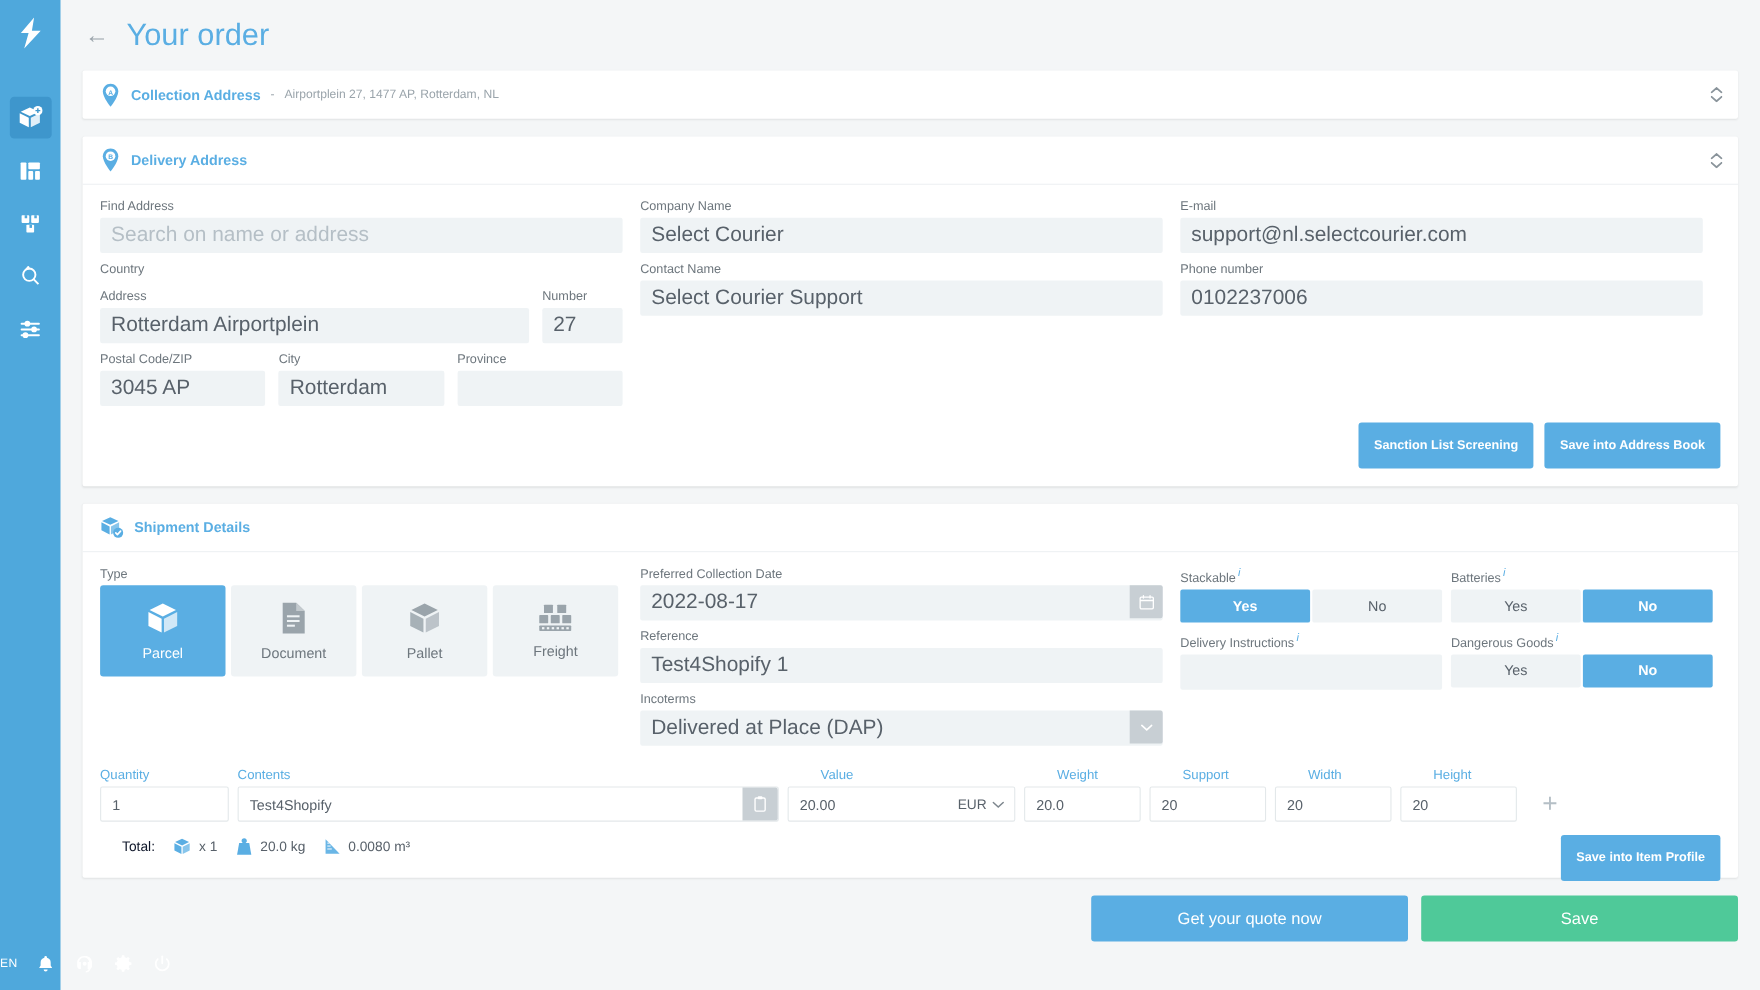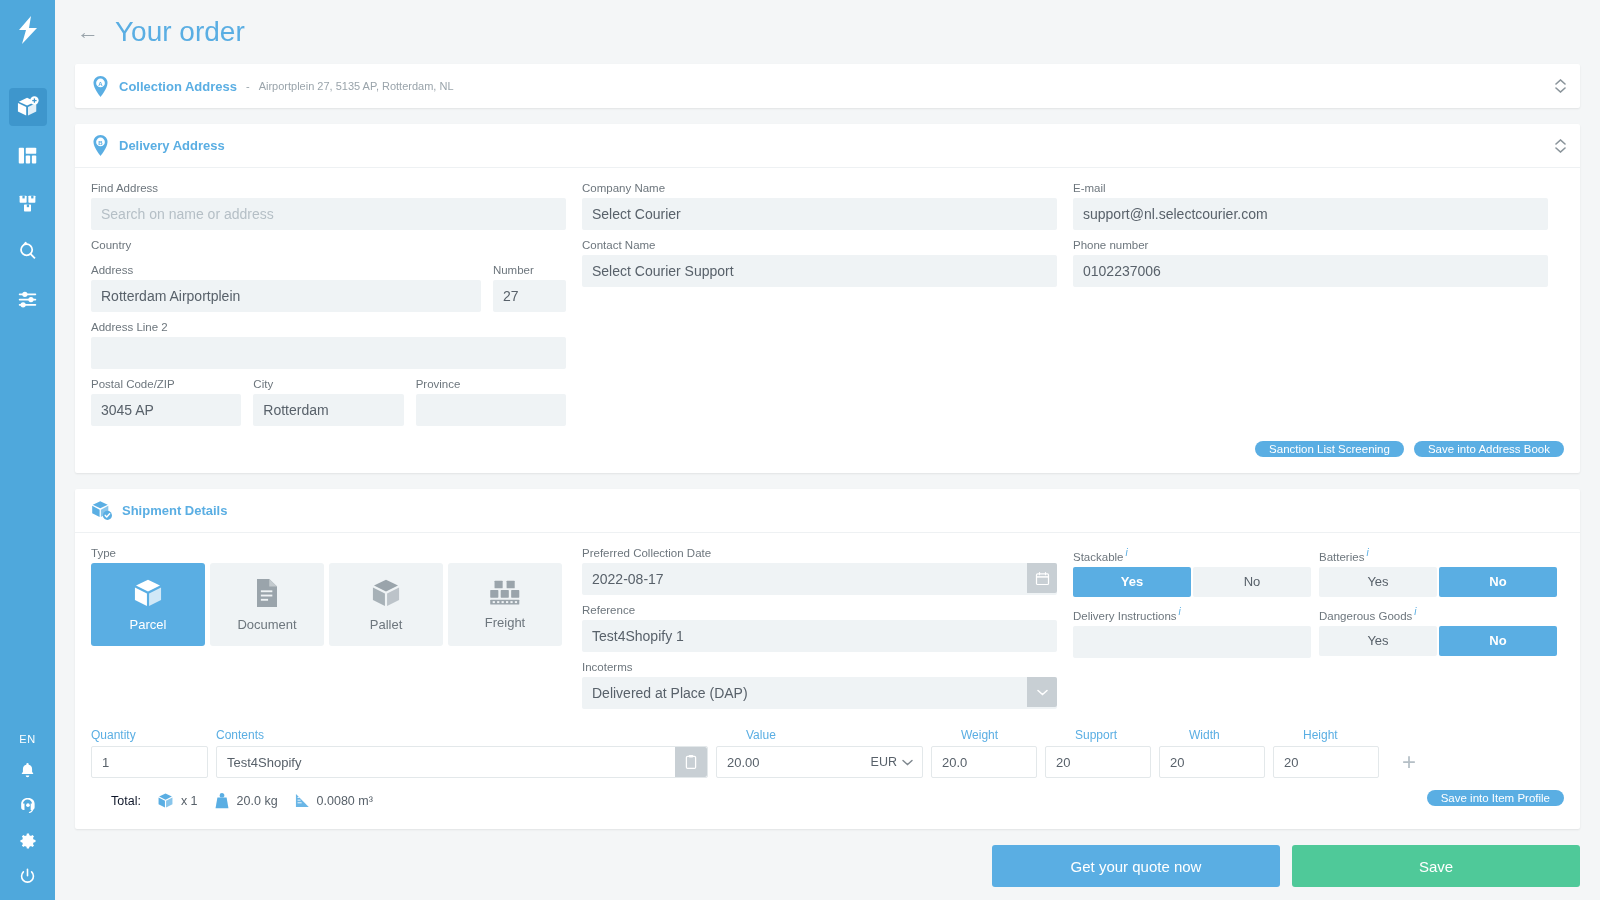--- a/index.html
+++ b/index.html
@@ -24,21 +24,21 @@
   }
   .nav-top { margin-top: 28px; display: flex; flex-direction: column; align-items: center; gap: 10px; }
   .nav-item {
     width: 38px; height: 38px; border-radius: 4px;
     display: flex; align-items: center; justify-content: center;
     cursor: pointer;
   }
   .nav-item.active { background: #3e96cc; }
   .nav-bottom {
     position: absolute; bottom: 14px; left: 0; width: 55px;
-    display: flex; flex-direction: column; align-items: center; gap: 16px;
+    display: flex; align-items: center; gap: 16px;
   }
   .lang-label { color: #fff; font-size: 11px; letter-spacing: .5px; }
 
   
   .main { flex: 1; height: 900px; position: relative; overflow: hidden; }
   .topbar {
     height: 64px; display: flex; align-items: center; padding-left: 22px; gap: 16px;
   }
   .back-arrow { color: #9aa4ab; font-size: 22px; line-height: 1; cursor: pointer; }
   .page-title { color: #5aaee3; font-size: 28px; font-weight: 400; }
@@ -74,21 +74,21 @@
 
   .fld { margin-bottom: 9px; }
   .lbl {
     display: block; font-size: 11.5px; color: #6d767d; margin-bottom: 4px;
   }
   .lbl .info-i {
     color: #5aaee3; font-size: 10px; vertical-align: super; margin-left: 2px; font-style: italic;
   }
   .inp {
     width: 100%; height: 30px; background: #eff3f5; border: none; border-radius: 2px;
-    padding: 16px 10px; font-size: 14px; color: #58616a;
+    padding: 16px 10px; font-size: 19px; color: #58616a;
     font-family: "Liberation Sans", sans-serif;
   }
   .inp::placeholder { color: #b5bfc6; }
   .inp.with-btn { padding-right: 34px; }
   .sel-wrap { position: relative; }
   .sel-caret {
     position: absolute; right: 0; top: 0; width: 30px; height: 30px;
     background: #c8cfd4; border-radius: 0 2px 2px 0;
     display: flex; align-items: center; justify-content: center; cursor: pointer;
   }
@@ -98,21 +98,21 @@
     display: flex; align-items: center; justify-content: center; cursor: pointer;
   }
   .row2 { display: flex; gap: 12px; }
 
   .btn-row { display: flex; justify-content: flex-end; gap: 10px; margin-top: 6px; }
   .btn {
     border: none; border-radius: 3px; cursor: pointer; color: #fff;
     font-family: "Liberation Sans", sans-serif;
   }
   .btn-blue { background: #5aaee3; }
-  .btn-sm { height: 16px; padding: 0 14px; font-size: 11.5px; font-weight: 400; border-radius: 10px; }
+  .btn-sm { height: 42px; padding: 0 14px; font-size: 11.5px; font-weight: 700; }
 
   
   .type-tiles { display: flex; gap: 5px; }
   .tile {
     width: 114px; height: 83px; background: #eff3f5; border-radius: 3px;
     display: flex; flex-direction: column; align-items: center; justify-content: center;
     gap: 8px; cursor: pointer;
   }
   .tile.sel { background: #5aaee3; }
   .tile-label { font-size: 13px; color: #6d767d; }
@@ -290,21 +290,21 @@
         <div class="card-head noborder">
           <span>
             <svg width="19" height="23" viewBox="0 0 20 24">
               <path d="M10 1c-4.1 0-7.4 3.3-7.4 7.4C2.6 14 10 23 10 23s7.4-9 7.4-14.6C17.4 4.3 14.1 1 10 1z" fill="#5aaee3"></path>
               <circle cx="10" cy="8.3" r="4.6" fill="#fff"></circle>
               <text x="10" y="11.4" font-size="6.4" font-family="Liberation Sans, sans-serif" font-weight="bold" fill="#5aaee3" text-anchor="middle">A</text>
             </svg>
           </span>
           <span class="card-title">Collection Address</span>
           <span class="sep-dash">-</span>
-          <span class="card-sub">Airportplein 27, 5135 AP, Rotterdam, NL</span>
+          <span class="card-sub">Airportplein 27, 1477 AP, Rotterdam, NL</span>
           <span class="collapse-toggle">
             <svg width="11" height="6" viewBox="0 0 11 6">
                 <path d="M1 5 L5.5 1 L10 5" fill="none" stroke="#8a949b" stroke-width="1.6" stroke-linecap="round"></path>
               </svg>
             <svg width="11" height="6" viewBox="0 0 11 6">
                 <path d="M1 1 L5.5 5 L10 1" fill="none" stroke="#8a949b" stroke-width="1.6" stroke-linecap="round"></path>
               </svg>
           </span>
         </div>
       </div>
@@ -342,24 +342,20 @@
               </div>
               <div class="fld row2">
                 <div style="width:400px;">
                   <label class="lbl">Address</label>
                   <input class="inp" value="Rotterdam Airportplein" style="">
                 </div>
                 <div style="width:75px;">
                   <label class="lbl">Number</label>
                   <input class="inp" value="27" style="">
                 </div>
-              </div>
-              <div class="fld">
-                <label class="lbl">Address Line 2</label>
-                <input class="inp" value="" style="">
               </div>
               <div class="fld row2">
                 <div style="width:153px;">
                   <label class="lbl">Postal Code/ZIP</label>
                   <input class="inp" value="3045 AP" style="">
                 </div>
                 <div style="width:153px;">
                   <label class="lbl">City</label>
                   <input class="inp" value="Rotterdam" style="">
                 </div>

